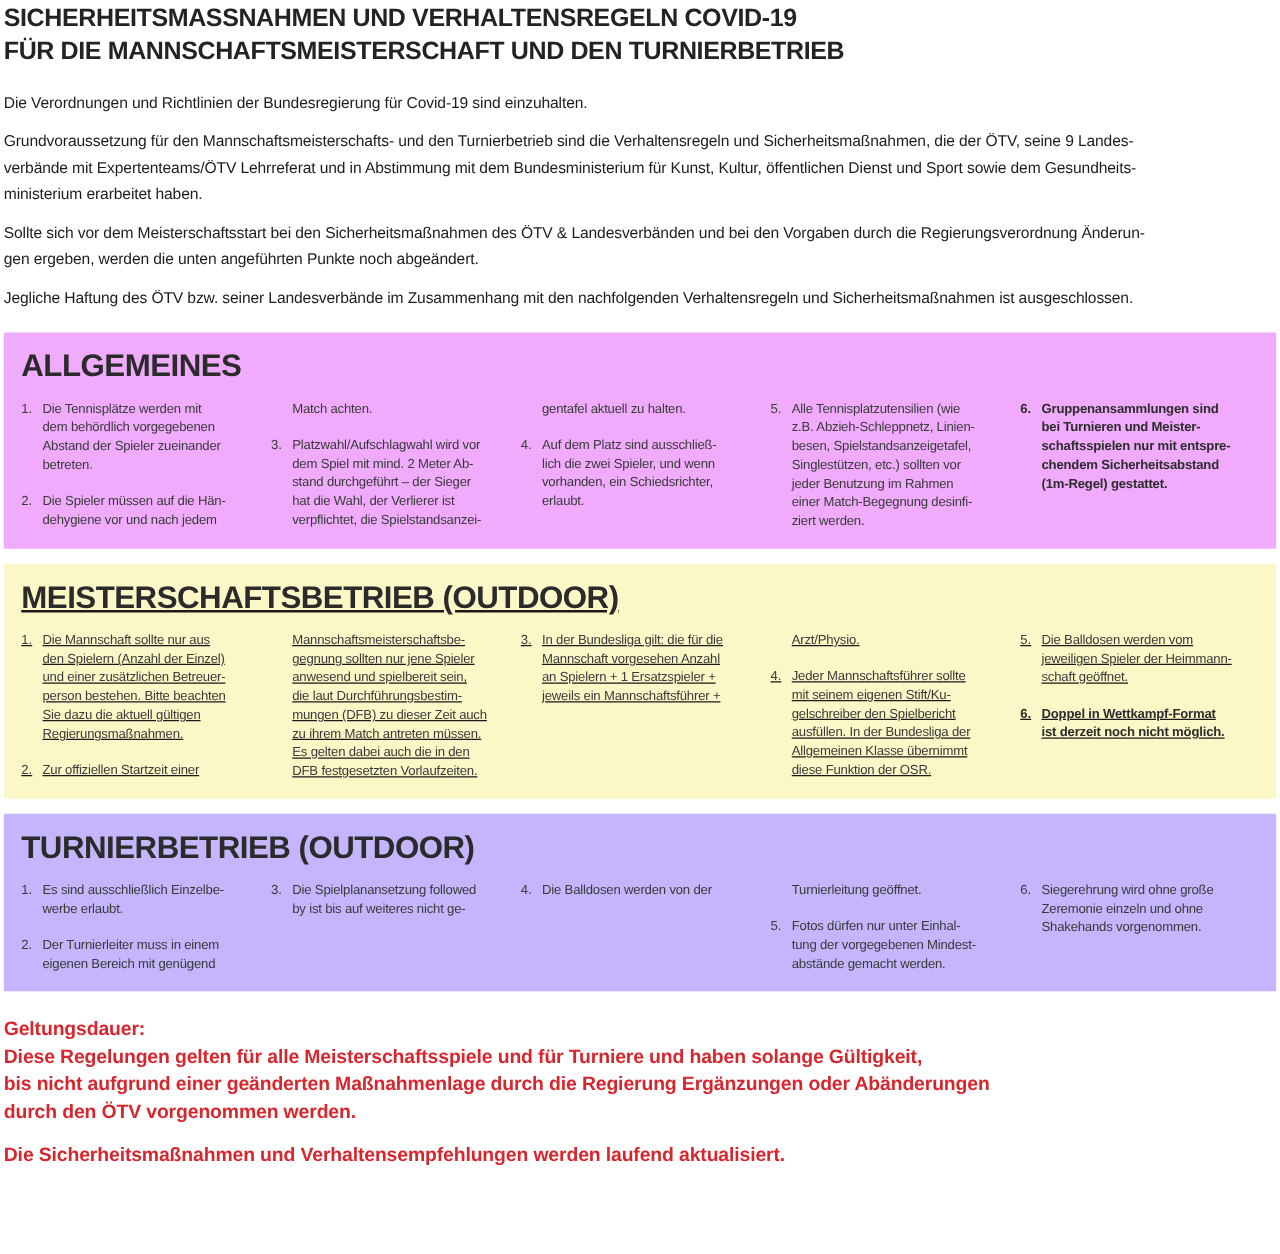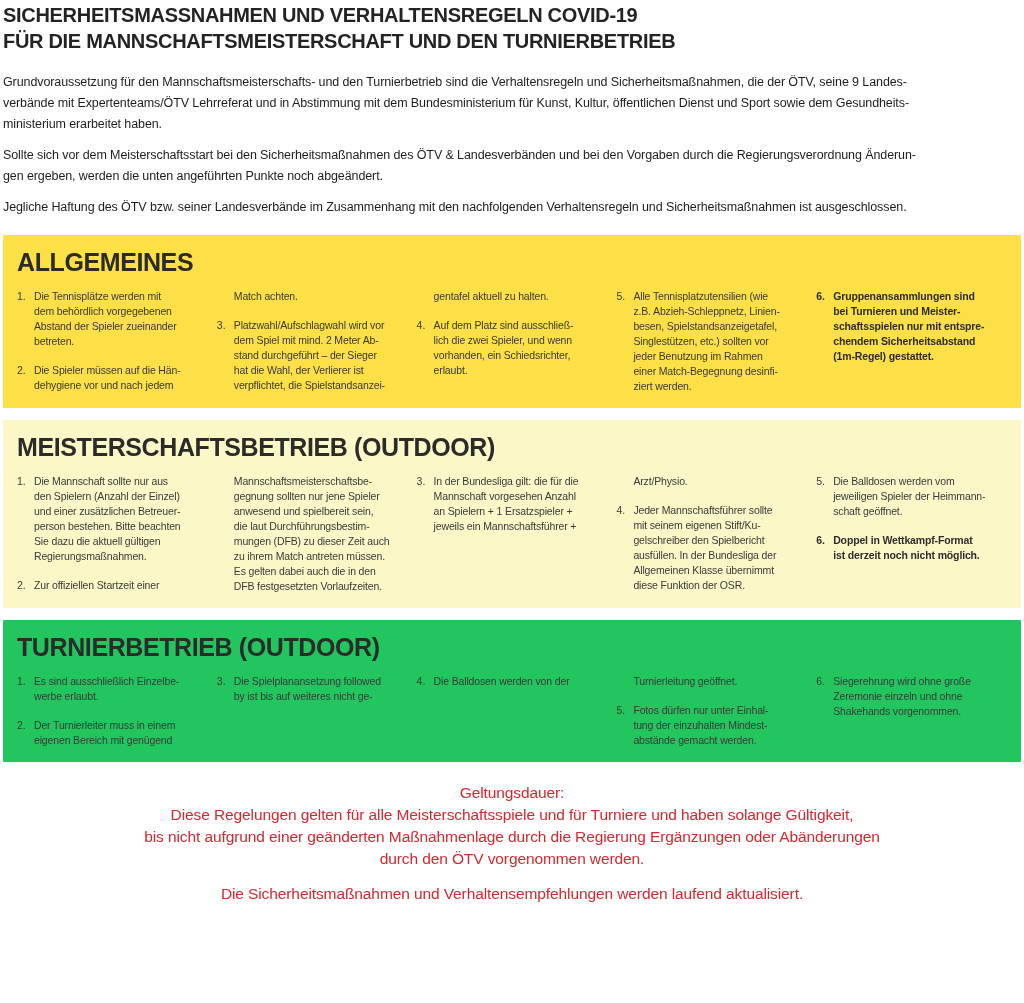--- a/index.html
+++ b/index.html
@@ -40,41 +40,42 @@
   .num{flex:0 0 17px;font-size:10.5px;line-height:15px;color:#3a3a3a;}
   .txt{
     flex:1;min-width:0;
     font-size:10.5px;line-height:15px;color:#3a3a3a;
     letter-spacing:-0.15px;white-space:pre-line;
   }
   .item.bold .num,.item.bold .txt{font-weight:700;color:#2d2d2d;}
   .footer{margin-top:20px;}
   .footer p{
     margin:0 0 13px 0;
-    text-align:center;font-weight:400;
+    text-align:left;font-weight:700;
     font-size:15.5px;line-height:22px;
     white-space:pre-line;letter-spacing:-0.1px;
   }
 </style>
 </head>
 <body>
 
 <div class="page">
   <h1 class="title">SICHERHEITSMASSNAHMEN UND VERHALTENSREGELN COVID-19
 FÜR DIE MANNSCHAFTSMEISTERSCHAFT UND DEN TURNIERBETRIEB</h1>
   <div class="intro">
+      <p>Die Verordnungen und Richtlinien der Bundesregierung für Covid-19 sind einzuhalten.</p>
       <p>Grundvoraussetzung für den Mannschaftsmeisterschafts- und den Turnierbetrieb sind die Verhaltensregeln und Sicherheitsmaßnahmen, die der ÖTV, seine 9 Landes-
 verbände mit Expertenteams/ÖTV Lehrreferat und in Abstimmung mit dem Bundesministerium für Kunst, Kultur, öffentlichen Dienst und Sport sowie dem Gesundheits-
 ministerium erarbeitet haben.</p>
       <p>Sollte sich vor dem Meisterschaftsstart bei den Sicherheitsmaßnahmen des ÖTV &amp; Landesverbänden und bei den Vorgaben durch die Regierungsverordnung Änderun-
 gen ergeben, werden die unten angeführten Punkte noch abgeändert.</p>
       <p>Jegliche Haftung des ÖTV bzw. seiner Landesverbände im Zusammenhang mit den nachfolgenden Verhaltensregeln und Sicherheitsmaßnahmen ist ausgeschlossen.</p>
     </div>
   <div class="sections">
-      <section class="rule-section" style="background: #fde047;">
+      <section class="rule-section" style="background: #f0abfc;">
         <h2>ALLGEMEINES</h2>
         <div class="cols">
           <div class="col">
             <div class="item">
               <span class="num">1.</span>
               <span class="txt">Die Tennisplätze werden mit
 dem behördlich vorgegebenen
 Abstand der Spieler zueinander
 betreten.</span>
             </div>
@@ -128,21 +129,21 @@
               <span class="num">6.</span>
               <span class="txt">Gruppenansammlungen sind
 bei Turnieren und Meister-
 schaftsspielen nur mit entspre-
 chendem Sicherheitsabstand
 (1m-Regel) gestattet.</span>
             </div>
           </div>
         </div>
       </section>
-      <section class="rule-section" style="background: rgb(251, 247, 199);">
+      <section class="rule-section" style="background: rgb(251, 247, 199); text-decoration: underline;">
         <h2>MEISTERSCHAFTSBETRIEB (OUTDOOR)</h2>
         <div class="cols">
           <div class="col">
             <div class="item">
               <span class="num">1.</span>
               <span class="txt">Die Mannschaft sollte nur aus
 den Spielern (Anzahl der Einzel)
 und einer zusätzlichen Betreuer-
 person bestehen. Bitte beachten
 Sie dazu die aktuell gültigen
@@ -198,21 +199,21 @@
 schaft geöffnet.</span>
             </div>
             <div class="item bold">
               <span class="num">6.</span>
               <span class="txt">Doppel in Wettkampf-Format
 ist derzeit noch nicht möglich.</span>
             </div>
           </div>
         </div>
       </section>
-      <section class="rule-section" style="background: #22c55e;">
+      <section class="rule-section" style="background: #c4b5fd;">
         <h2>TURNIERBETRIEB (OUTDOOR)</h2>
         <div class="cols">
           <div class="col">
             <div class="item">
               <span class="num">1.</span>
               <span class="txt">Es sind ausschließlich Einzelbe-
 werbe erlaubt.</span>
             </div>
             <div class="item">
               <span class="num">2.</span>
@@ -234,21 +235,21 @@
             </div>
           </div>
           <div class="col">
             <div class="item">
               <span class="num"></span>
               <span class="txt">Turnierleitung geöffnet.</span>
             </div>
             <div class="item">
               <span class="num">5.</span>
               <span class="txt">Fotos dürfen nur unter Einhal-
-tung der einzuhalten Mindest-
+tung der vorgegebenen Mindest-
 abstände gemacht werden.</span>
             </div>
           </div>
           <div class="col">
             <div class="item">
               <span class="num">6.</span>
               <span class="txt">Siegerehrung wird ohne große
 Zeremonie einzeln und ohne
 Shakehands vorgenommen.</span>
             </div>

